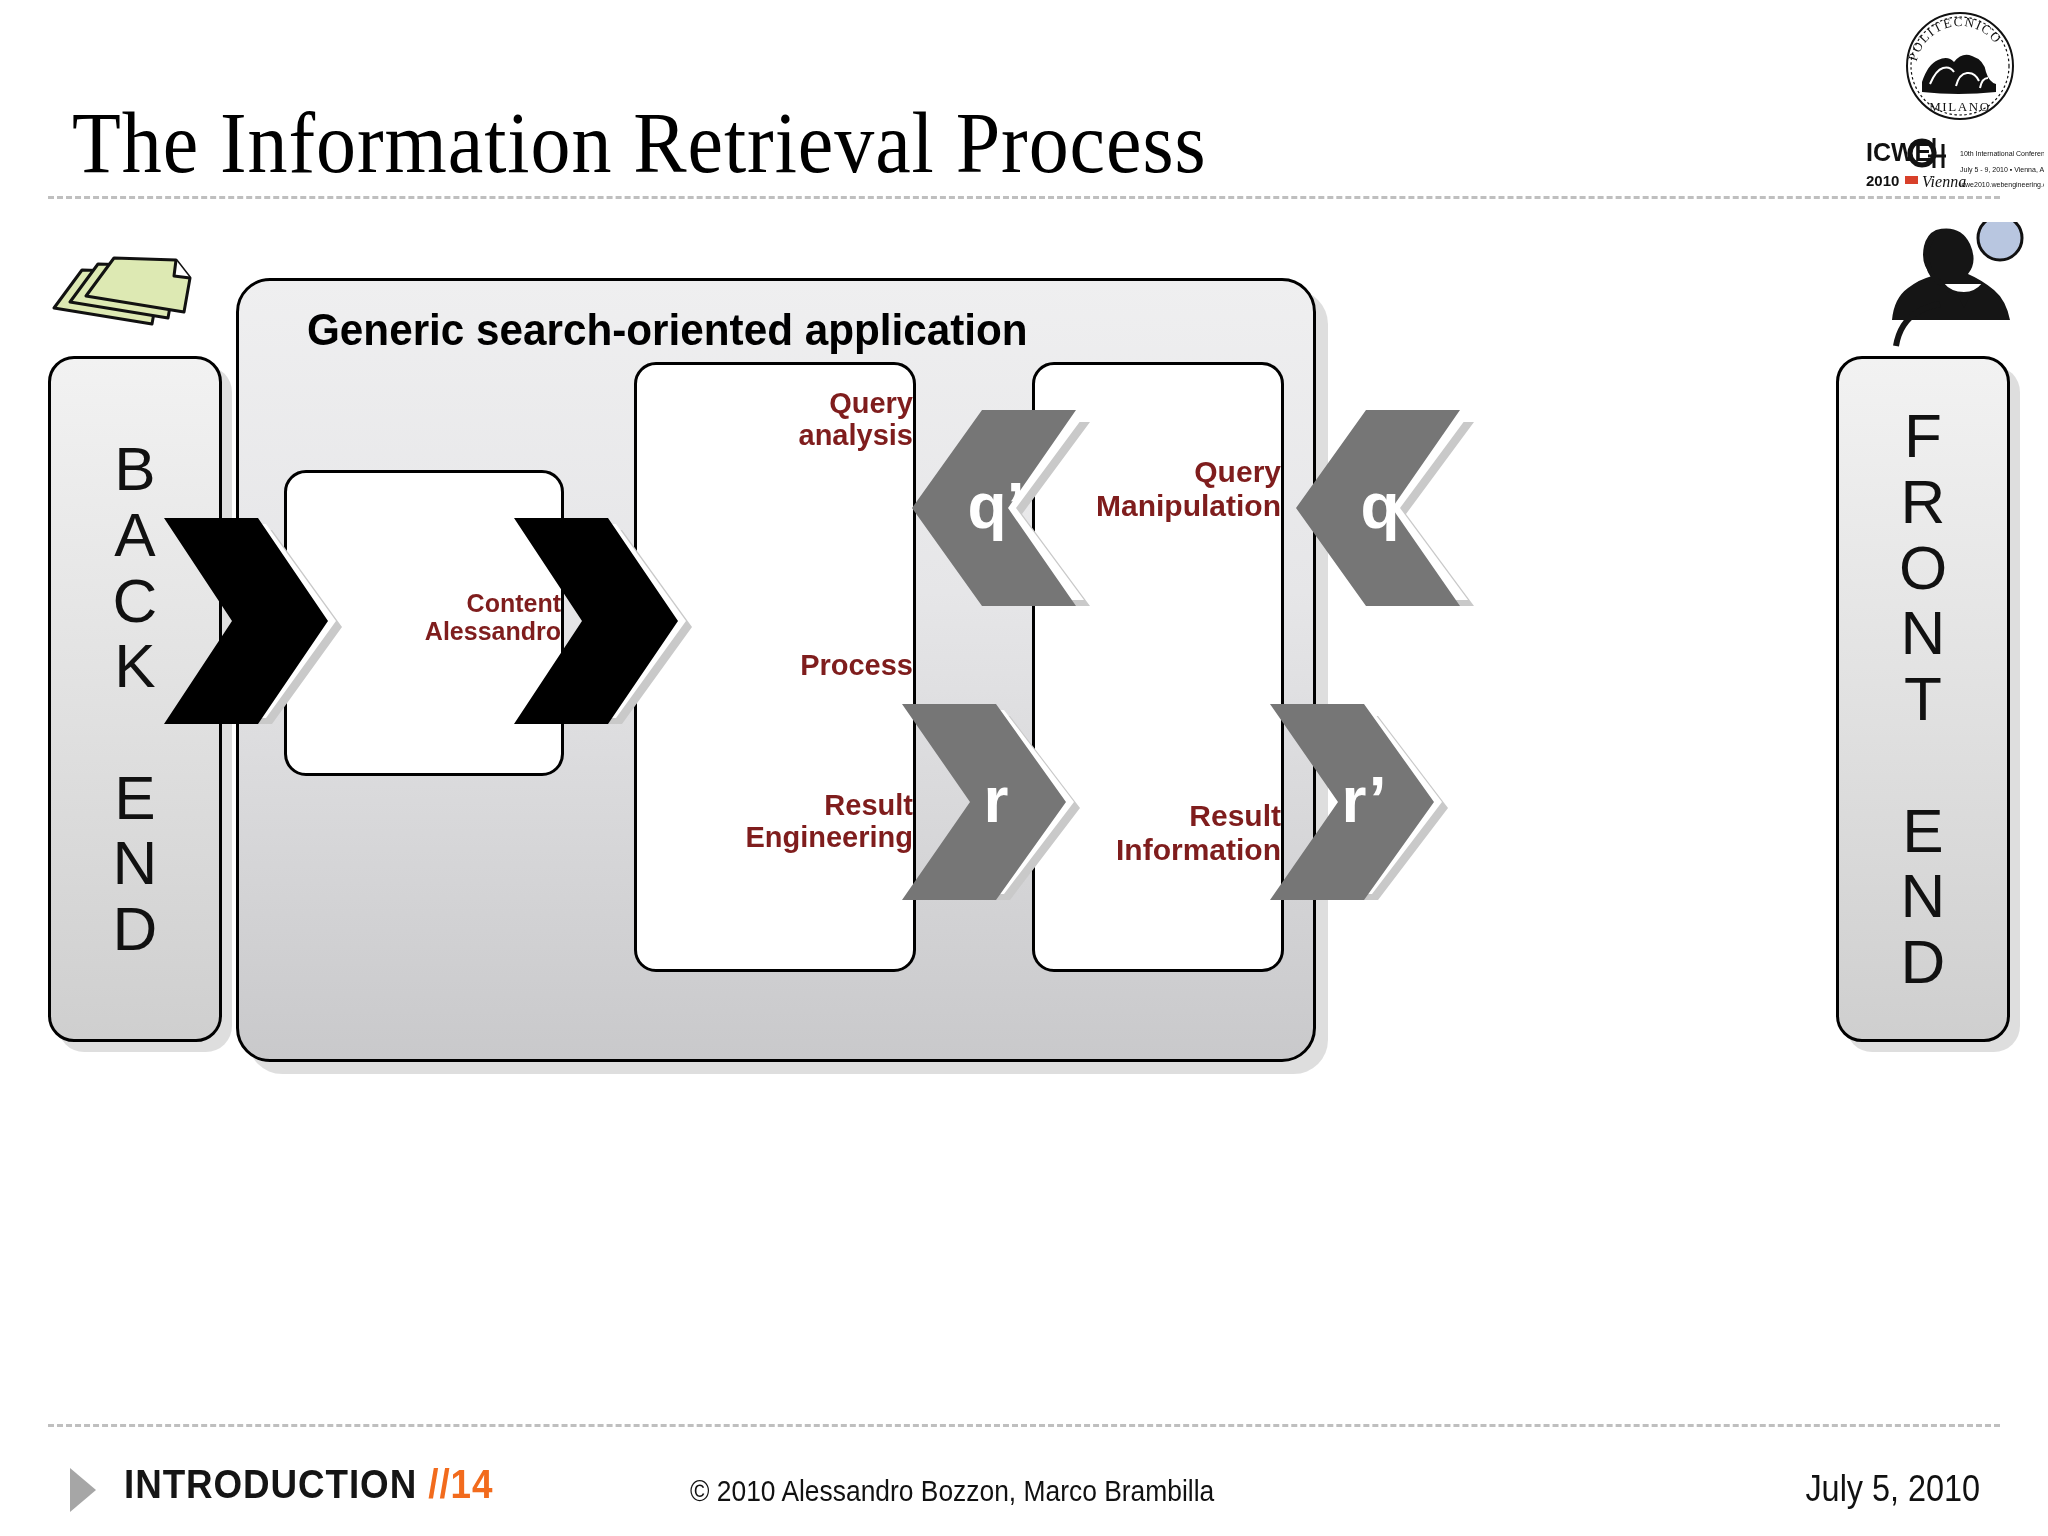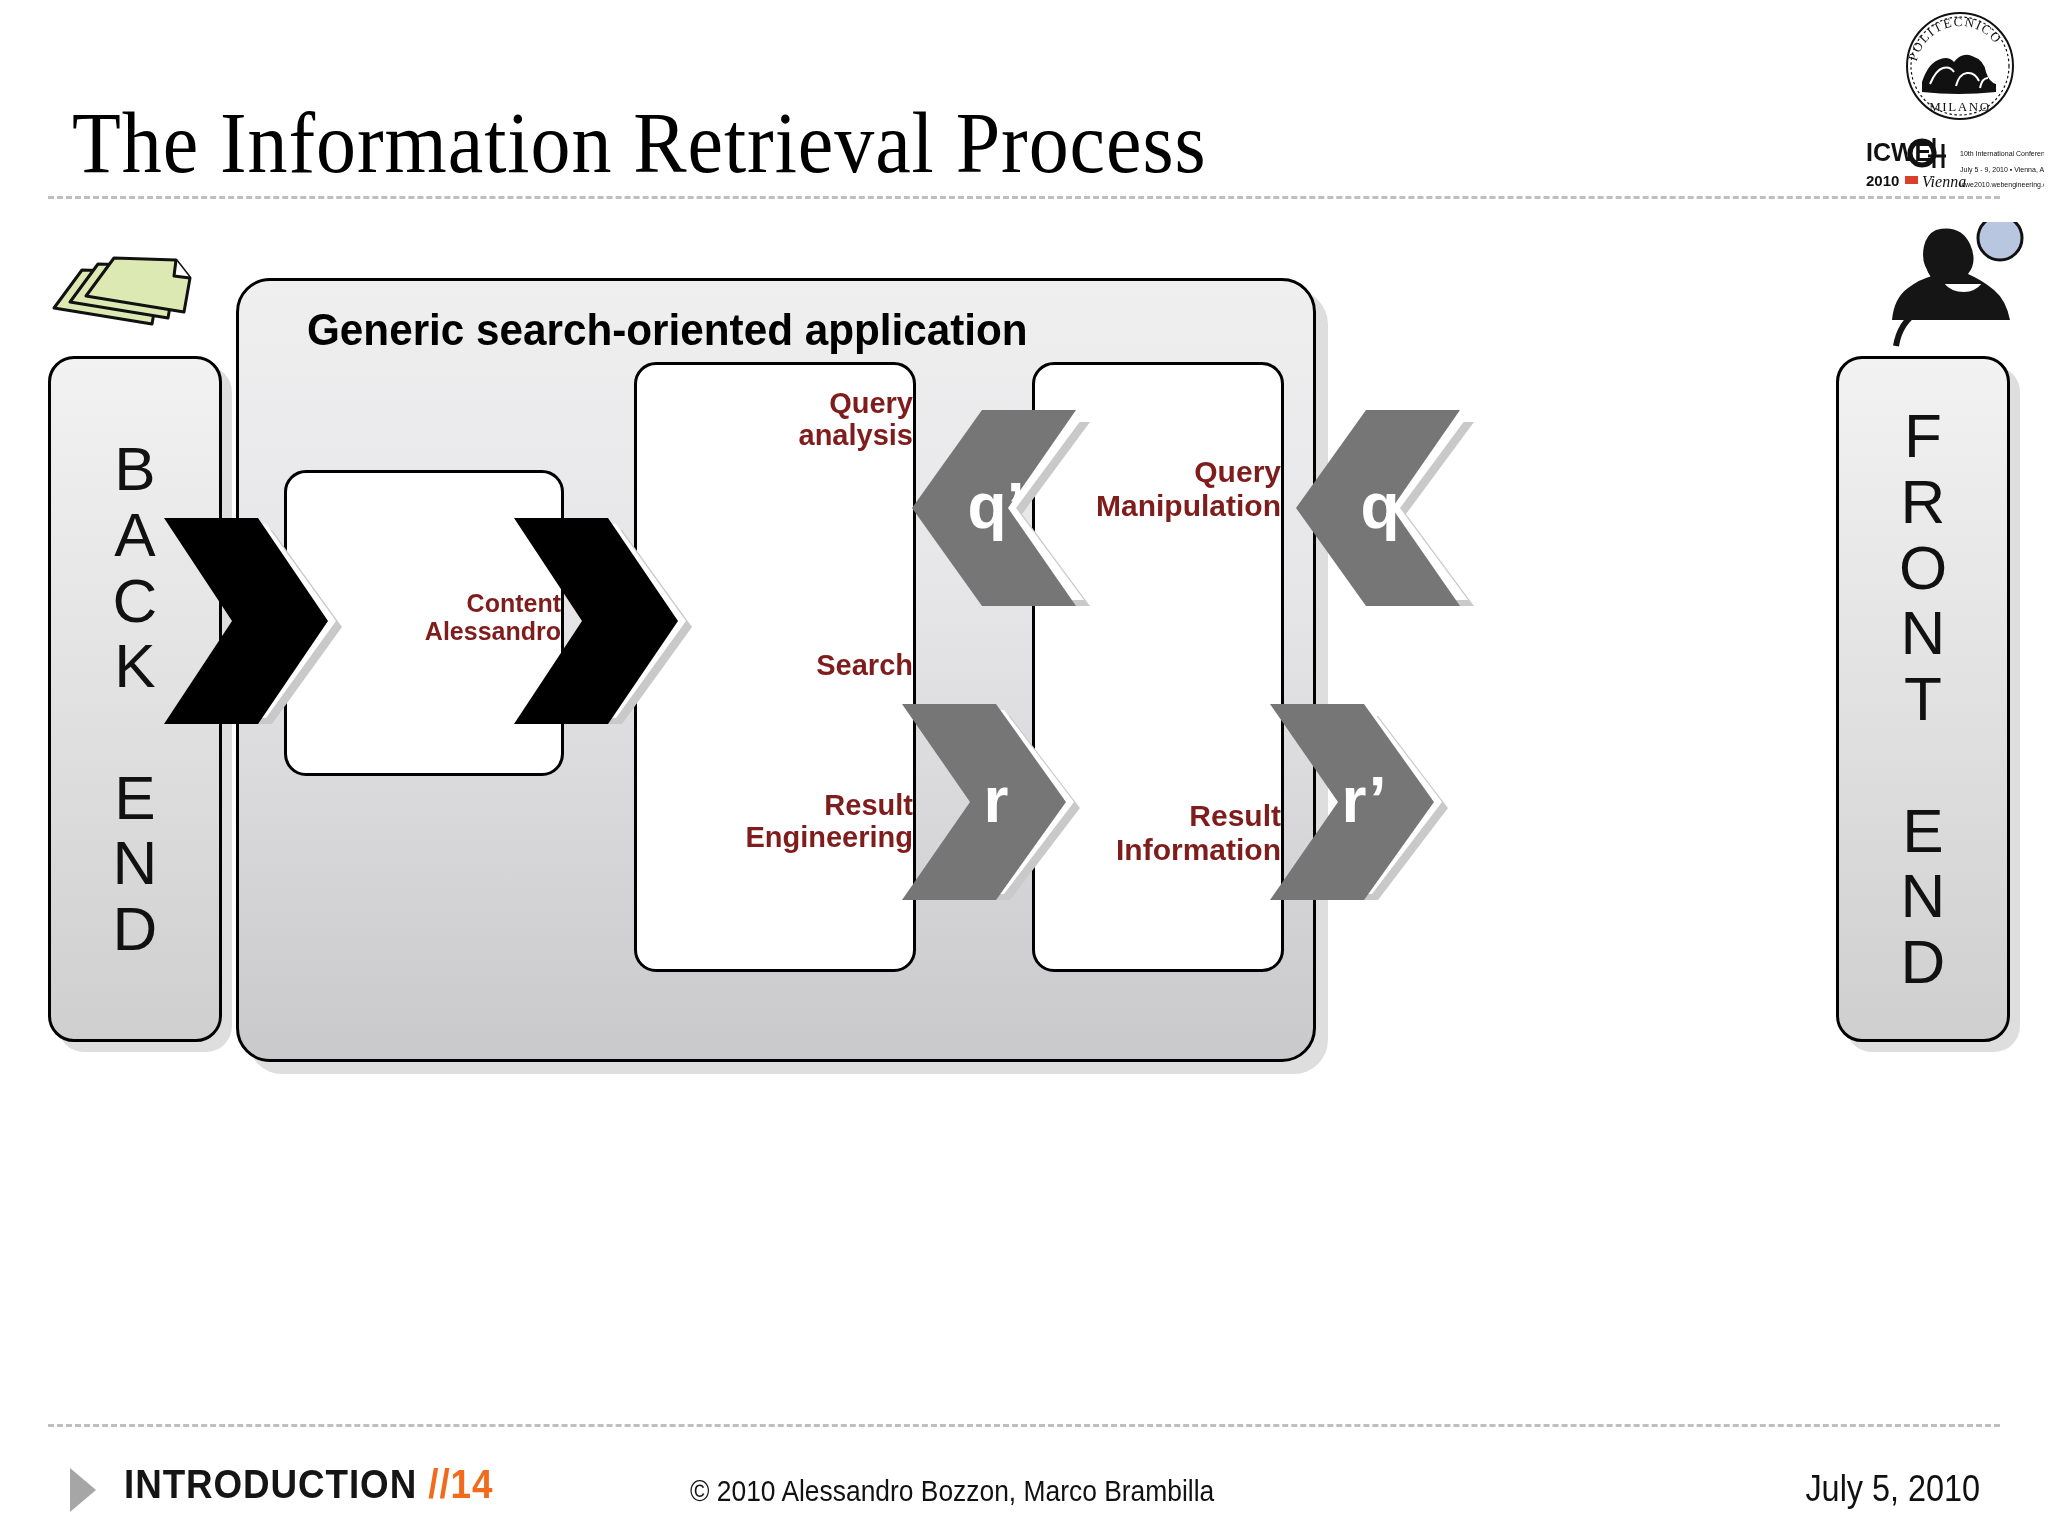--- a/index.html
+++ b/index.html
@@ -230,21 +230,21 @@
     <span>Content</span><br>
     <span>Alessandro</span>
   </div>
 </div>
 
 <div class="white-box" id="engine-box">
   <div class="box-label engine-label" id="label-query-analysis">
     <span>Query</span><br>
     <span>analysis</span>
   </div>
-  <div class="box-label engine-label" id="label-search">Search</div>
+  <div class="box-label engine-label" id="label-search">Process</div>
   <div class="box-label engine-label" id="label-result-composition">
     <span>Result</span><br>
     <span>Engineering</span>
   </div>
 </div>
 
 <div class="white-box" id="interaction-box">
   <div class="box-label interaction-label" id="label-query-interaction">
     <span>Query</span><br>
     <span>Manipulation</span>

